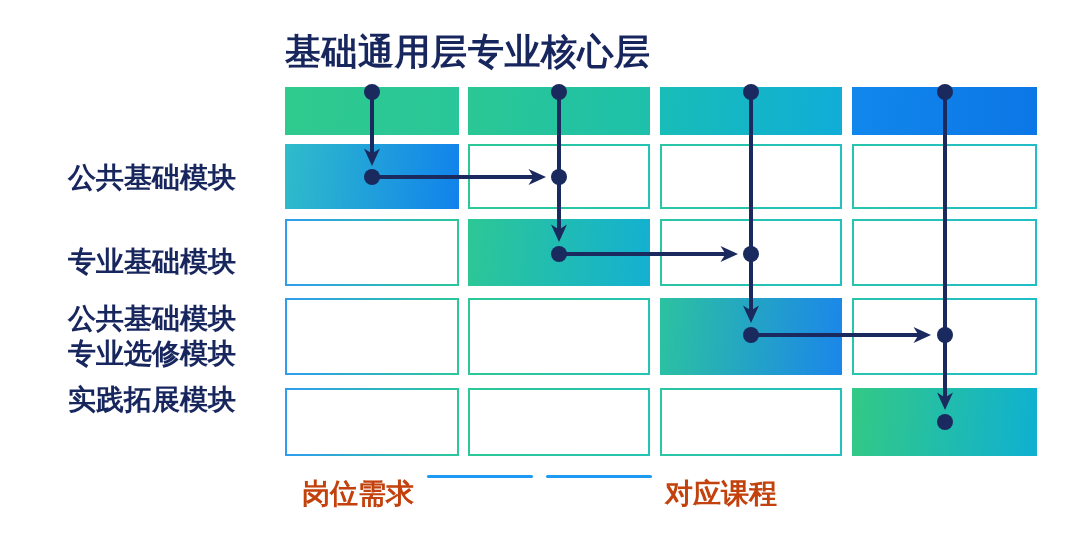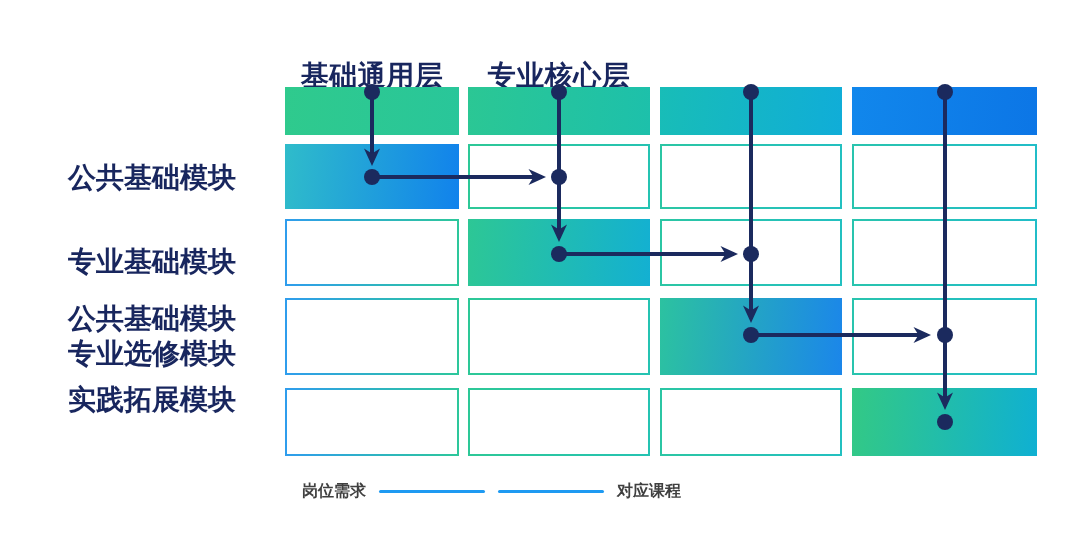--- a/index.html
+++ b/index.html
@@ -17,22 +17,22 @@
   .c3{left:852px;width:185px}
   
   .r0{top:144px;height:65px}
   .r1{top:219px;height:67px}
   .r2{top:298px;height:77px}
   .r3{top:388px;height:68px}
 
   
   .col-header{
     position:absolute;top:36px;height:32px;line-height:32px;
-    text-align:center;font-size:28px;font-weight:700;color:#18265e;
-    letter-spacing:0.5px;white-space:nowrap;margin-top:24px;
+    text-align:center;font-size:36px;font-weight:700;color:#18265e;
+    letter-spacing:0.5px;white-space:nowrap;
   }
 
   
   .bar{position:absolute;top:87px;height:48px;}
   .bar.c0{background:linear-gradient(95deg,#2fca8d,#29c69a)}
   .bar.c1{background:linear-gradient(95deg,#2bc794,#1dc0ab)}
   .bar.c2{background:linear-gradient(95deg,#18bdb7,#10add8)}
   .bar.c3{background:linear-gradient(95deg,#1187ec,#0c76e6)}
 
   
@@ -64,22 +64,22 @@
   .rl3{top:382px}
 
   
   .arrows{position:absolute;left:0;top:0;width:1080px;height:544px;pointer-events:none;}
   .arrows line{stroke:#1b2a5e;stroke-width:4;}
   .arrows circle{fill:#1b2a5e;}
 
   
   .legend{
     position:absolute;left:302px;top:475px;height:32px;
-    display:flex;align-items:center;gap:13px;
-    font-size:16px;font-weight:700;color:#404040;white-space:nowrap;
+    display:flex;align-items:flex-start;gap:13px;
+    font-size:28px;font-weight:700;color:#c2410c;white-space:nowrap;
   }
   .legend-line{width:106px;height:3px;background:#1e9af2;border-radius:2px;}
 </style>
 </head>
 <body>
 
 <div class="stage">
 
   <div class="col-header c0">基础通用层</div>
   <div class="col-header c1">专业核心层</div>

